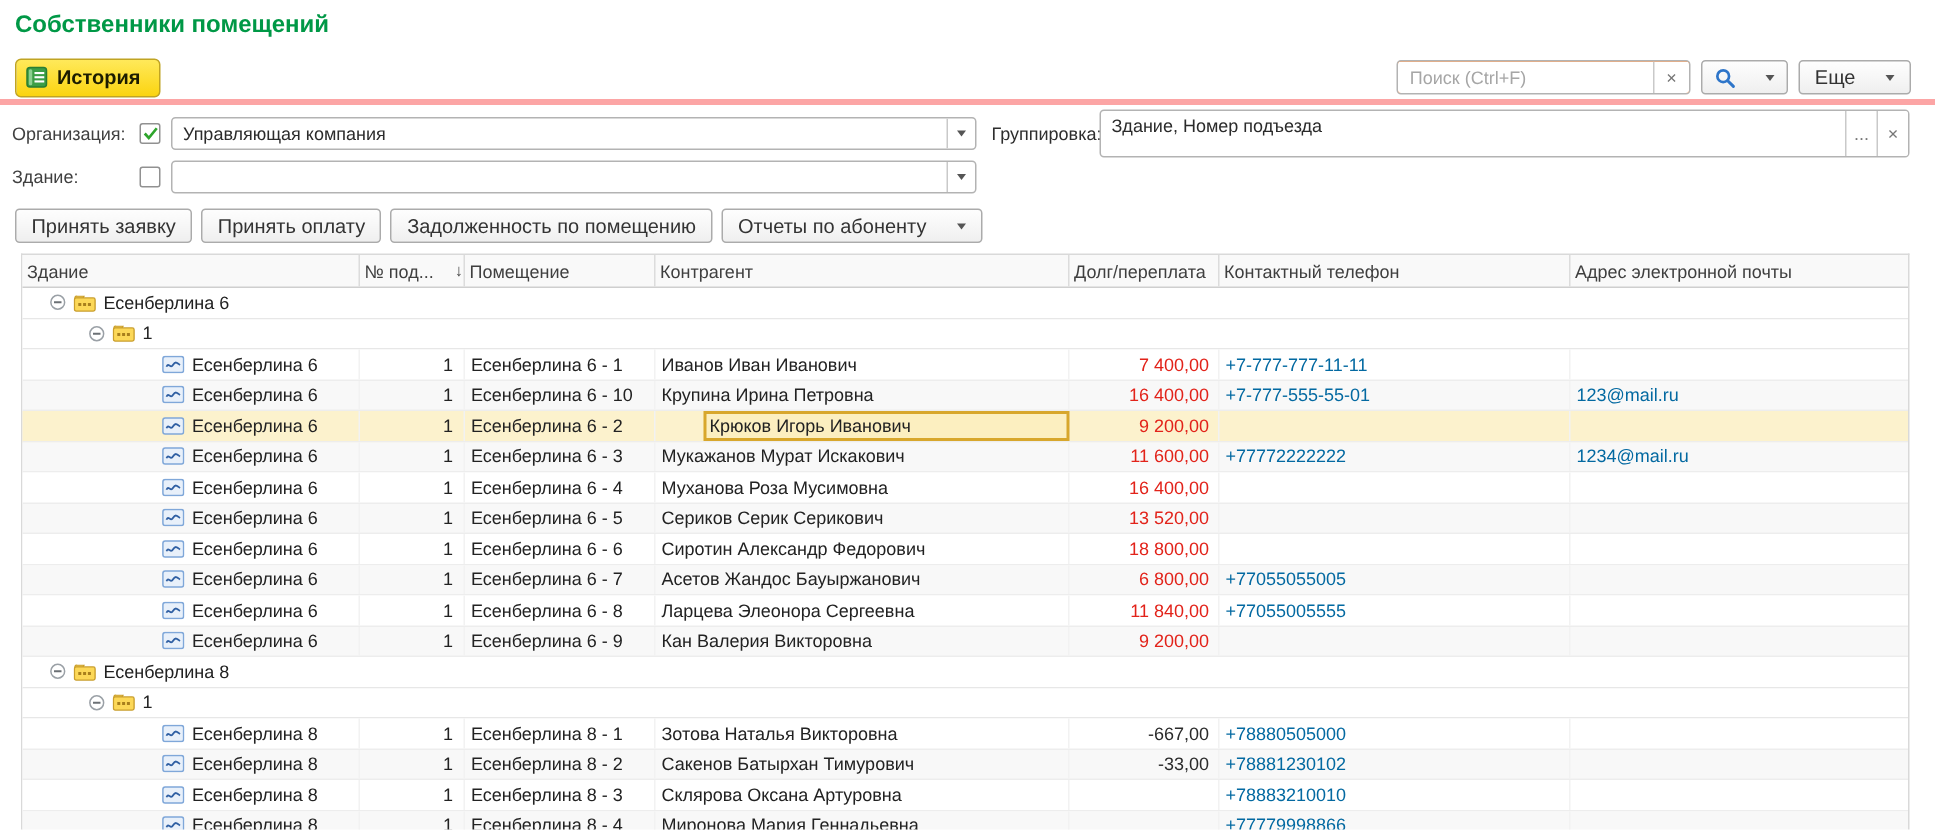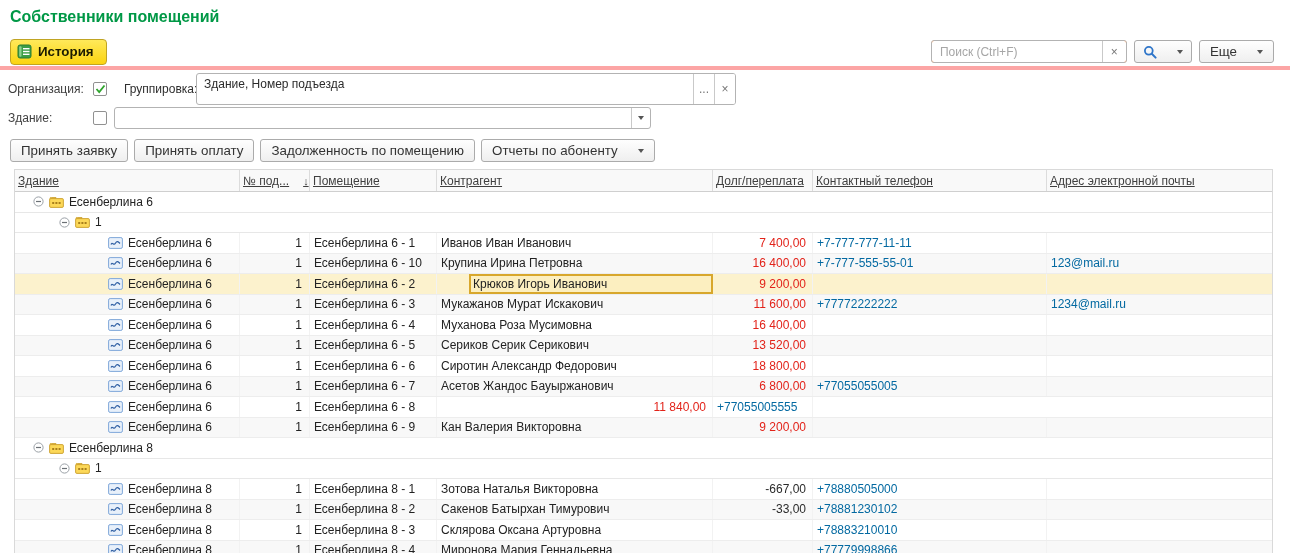--- a/index.html
+++ b/index.html
@@ -45,21 +45,21 @@
 
   
   .actions { padding:4px 0 7px 10px; display:flex; gap:6px; }
 
   
   .grid { margin:0 17px 0 14px; border:1px solid #d9d9d9; border-bottom:none;
     --cols: 225px 70px 127px 276px 100px 234px 1fr; }
   .thead { display:grid; grid-template-columns:var(--cols); background:#f9f9f9;
     border-bottom:1px solid #cfcfcf; height:22px; }
   .th { display:flex; align-items:center; padding:0 4px 0 3px; color:#3f3f3f;
-    border-right:1px solid #dcdcdc; overflow:hidden; white-space:nowrap; cursor:pointer;text-decoration:underline; }
+    border-right:1px solid #dcdcdc; overflow:hidden; white-space:nowrap; cursor:pointer; }
   .th:last-child { border-right:none; }
   .th .sort { margin-left:14px; color:#444; font-size:11px; }
   .trow { display:grid; grid-template-columns:var(--cols); height:20.5px;
     border-bottom:1px solid #ededed; background:#fff; cursor:pointer; }
   .trow.alt { background:#f8f8f8; }
   .trow.selected { background:#fcf2cd; }
   .cell { display:flex; align-items:center; padding:0 4px; white-space:nowrap; overflow:hidden;
     border-right:1px solid #f2f2f2; color:#222; }
   .cell:last-child { border-right:none; }
   .cell-entrance { justify-content:flex-end; padding-right:7px; }
@@ -112,20 +112,26 @@
 </div>
 
 <div class="filters">
   <div class="filter-row">
     <span class="f-label">Организация:</span>
     <span class="checkbox">
       <svg width="11" height="10" viewBox="0 0 11 10">
         <path d="M1.5 5 L4.2 8 L9.5 1.5" fill="none" stroke="#2ea52c" stroke-width="1.8"></path>
       </svg>
     </span>
+    <div class="combo">
+      <span class="combo-text">Управляющая компания</span>
+      <span class="combo-arrow">
+          <span class="caret"></span>
+        </span>
+    </div>
     <span class="grp-label">Группировка:</span>
     <div class="grp-group">
       <span class="grp-text">Здание, Номер подъезда</span>
       <span class="seg-btn" style="width:21px;">...</span>
       <span class="seg-btn" style="width:21px;">×</span>
     </div>
   </div>
   <div class="filter-row">
     <span class="f-label">Здание:</span>
     <span class="checkbox"></span>
@@ -322,20 +328,21 @@
     <div class="cell tree-cell">
           <span class="pad"></span>
           <svg class="icon" width="15" height="12" viewBox="0 0 15 12">
     <rect x="0.6" y="0.6" width="13.8" height="10.8" rx="1.5" fill="#e8f0fa" stroke="#7fa7d9" stroke-width="1"></rect>
     <path d="M3 7.5 C 4.3 4.2, 5.6 9.2, 7.4 6.2 S 10.6 5.4, 12 6.4" fill="none" stroke="#2f5fa3" stroke-width="1.2"></path>
   </svg>
           <span>Есенберлина 6</span>
         </div>
     <div class="cell cell-entrance">1</div>
     <div class="cell">Есенберлина 6 - 8</div>
+    <div class="cell cell-contractor">Ларцева Элеонора Сергеевна</div>
     <div class="cell cell-debt red">11 840,00</div>
     <div class="cell cell-phone">+77055005555</div>
     <div class="cell cell-email"></div>
   </div>
       <div class="trow alt">
     <div class="cell tree-cell">
           <span class="pad"></span>
           <svg class="icon" width="15" height="12" viewBox="0 0 15 12">
     <rect x="0.6" y="0.6" width="13.8" height="10.8" rx="1.5" fill="#e8f0fa" stroke="#7fa7d9" stroke-width="1"></rect>
     <path d="M3 7.5 C 4.3 4.2, 5.6 9.2, 7.4 6.2 S 10.6 5.4, 12 6.4" fill="none" stroke="#2f5fa3" stroke-width="1.2"></path>

